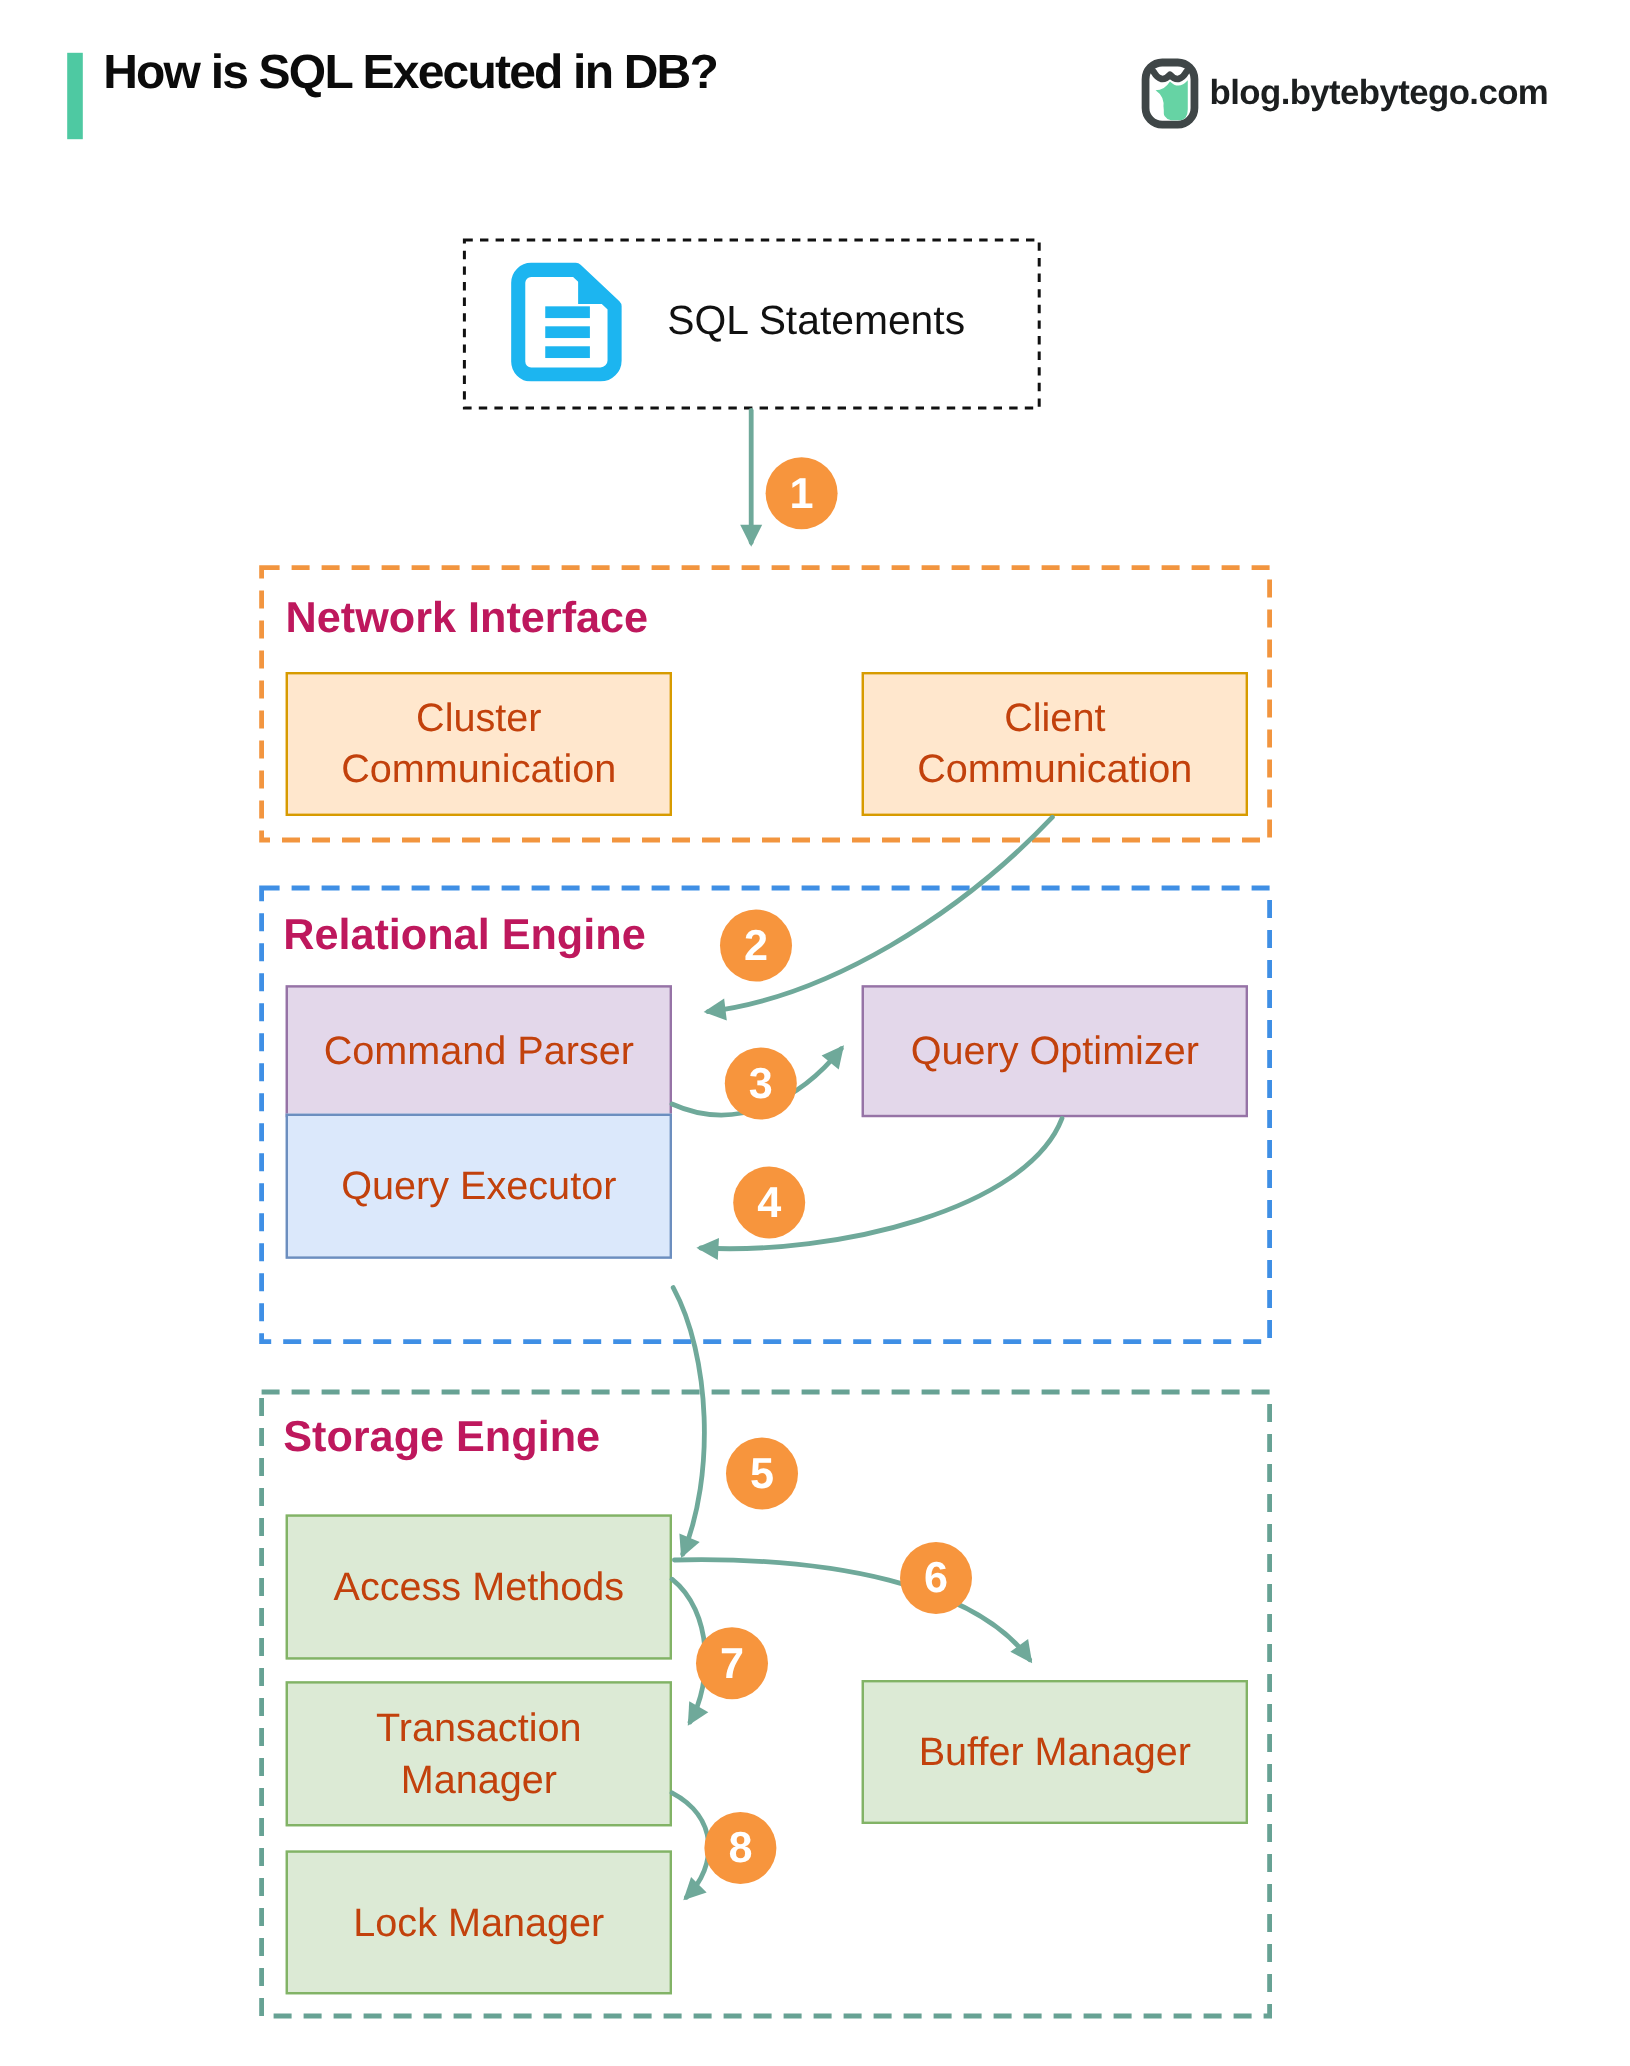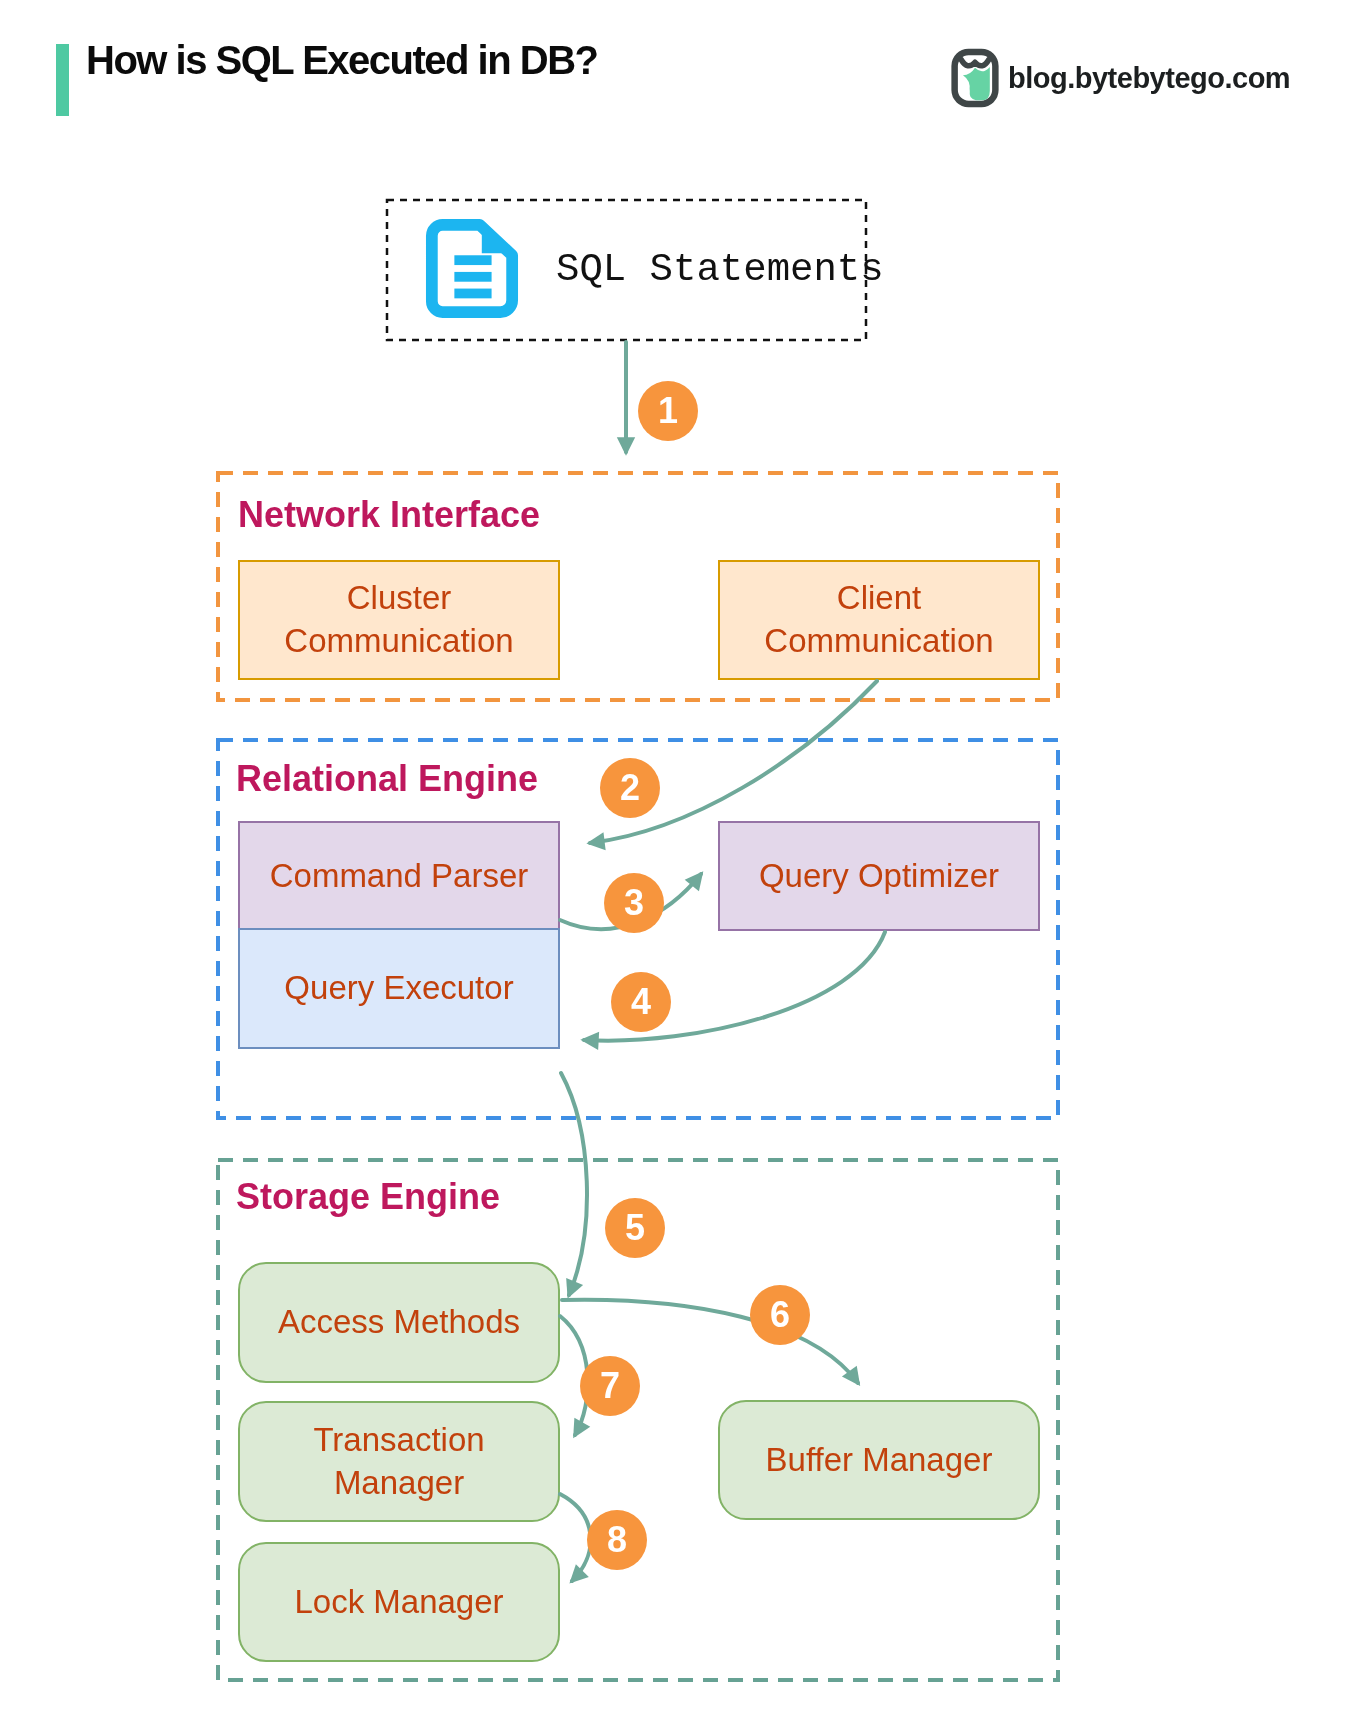--- a/index.html
+++ b/index.html
@@ -28,22 +28,22 @@
   .secrect.rel{stroke:var(--rel-b);}
   .secrect.sto{stroke:var(--sto-b);}
   .sqlrect{fill:none;stroke:#111111;stroke-width:2.5;stroke-dasharray:7 6;}
   .sec-label{position:absolute;font-size:36px;font-weight:700;color:#be185d;z-index:2;white-space:nowrap;}
   .box{position:absolute;z-index:1;box-sizing:border-box;border:2px solid;
        display:flex;align-items:center;justify-content:center;text-align:center;
        font-size:33px;color:#c2410c;line-height:1.3;padding:0 14px;}
   .peach{background:var(--peach-f);border-color:var(--peach-b);}
   .purple{background:var(--purp-f);border-color:var(--purp-b);}
   .bluebox{background:var(--blue-f);border-color:var(--blue-b);}
-  .green{background:var(--green-f);border-color:var(--green-b);border-radius:28px;}
-  .sql-label{position:absolute;left:556px;top:248px;font-size:39px;color:#111111;z-index:2;white-space:nowrap;font-family:Liberation Mono, monospace;}
+  .green{background:var(--green-f);border-color:var(--green-b);}
+  .sql-label{position:absolute;left:556px;top:248px;font-size:34px;color:#111111;z-index:2;white-space:nowrap;}
   .doc-icon{position:absolute;left:425px;top:218px;z-index:2;}
   .step{position:absolute;width:60px;height:60px;border-radius:50%;z-index:6;
         background:var(--circle);color:#ffffff;font-size:36px;font-weight:700;
         display:flex;align-items:center;justify-content:center;}
 </style>
 </head>
 <body>
 
 <div class="page">
 

